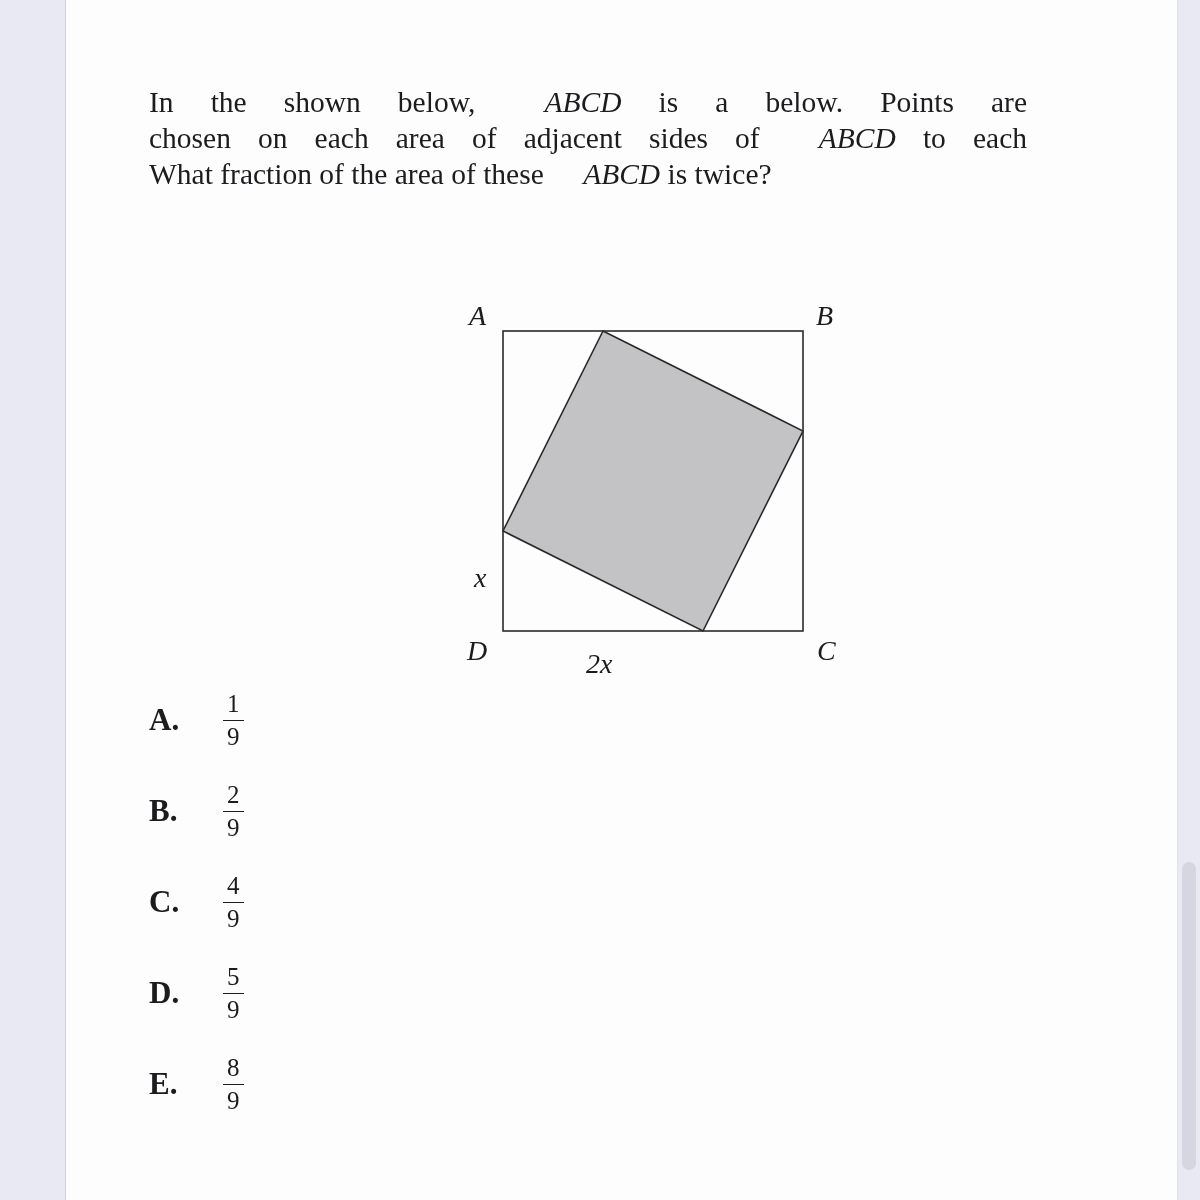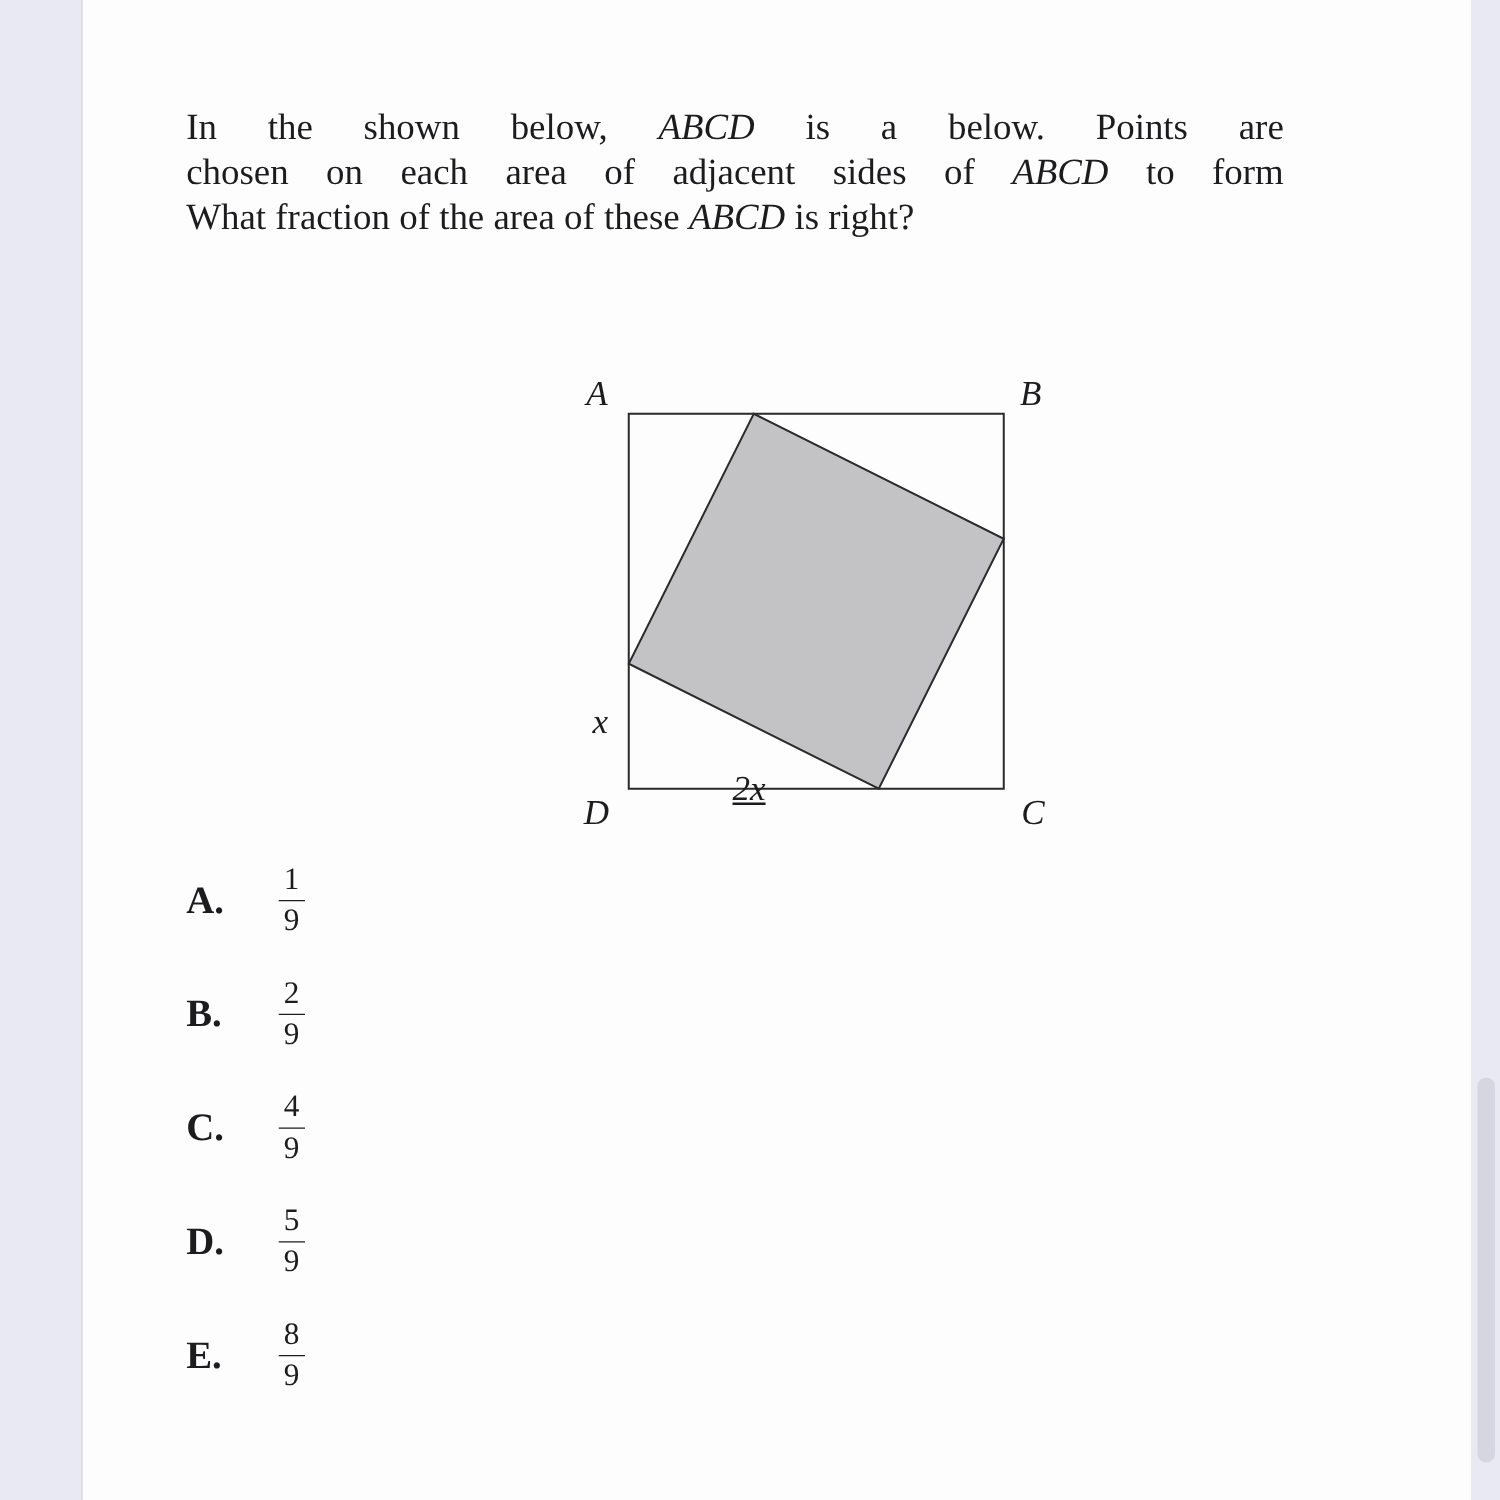--- a/index.html
+++ b/index.html
@@ -26,21 +26,21 @@
     line-height:36px;
   }
   .q-line{
     text-align:justify;
     text-align-last:justify;
     white-space:normal;
   }
   .q-line:last-child{
     text-align-last:left;
   }
-  .q-line .it{ font-style:italic; }
+  .q-line .it{ font-style:italic;margin-left:32px; }
   .figure{
     position:absolute;
     left:295px; top:300px;
     width:480px; height:390px;
   }
   .figure svg{ position:absolute; left:0; top:0; }
   .fig-label{
     position:absolute;
     font-style:italic;
     font-size:28px;
@@ -83,35 +83,35 @@
     border-radius:7px;
   }
 </style>
 </head>
 <body>
 
 <div class="page">
 
   <div class="question">
       <div class="q-line"><span>In the shown below, </span><span class="it">ABCD</span><span> is a below. Points are</span></div>
-      <div class="q-line"><span>chosen on each area of adjacent sides of </span><span class="it">ABCD</span><span> to form</span></div>
-      <div class="q-line"><span>What fraction of the area of these </span><span class="it">ABCD</span><span> is right?</span></div>
+      <div class="q-line"><span>chosen on each area of adjacent sides of </span><span class="it">ABCD</span><span> to each</span></div>
+      <div class="q-line"><span>What fraction of the area of these </span><span class="it">ABCD</span><span> is twice?</span></div>
     </div>
 
   <div class="figure">
     <svg width="480" height="390" viewBox="0 0 480 390">
       <rect x="142" y="31" width="300" height="300" fill="none" stroke="#2a2a2a" stroke-width="1.6"></rect>
       <polygon points="242,31 442,131 342,331 142,231" stroke="#2a2a2a" stroke-width="1.6" fill="#c3c3c5"></polygon>
     </svg>
     <span class="fig-label" style="left:108px; top:0px;">A</span>
     <span class="fig-label" style="left:455px; top:0px;">B</span>
     <span class="fig-label" style="left:106px; top:335px;">D</span>
     <span class="fig-label" style="left:456px; top:335px;">C</span>
     <span class="fig-label" style="left:113px; top:262px;">x</span>
-    <span class="fig-label" style="left:225px; top:316px;text-decoration:underline;">2x</span>
+    <span class="fig-label" style="left:225px; top:348px;">2x</span>
   </div>
 
   <div class="choices">
 
     <div class="choice-row">
       <span class="choice-letter">A.</span>
       <span class="fraction">
         <span class="num" style="display:block">1</span>
         <span class="den" style="display:block">9</span>
       </span>

